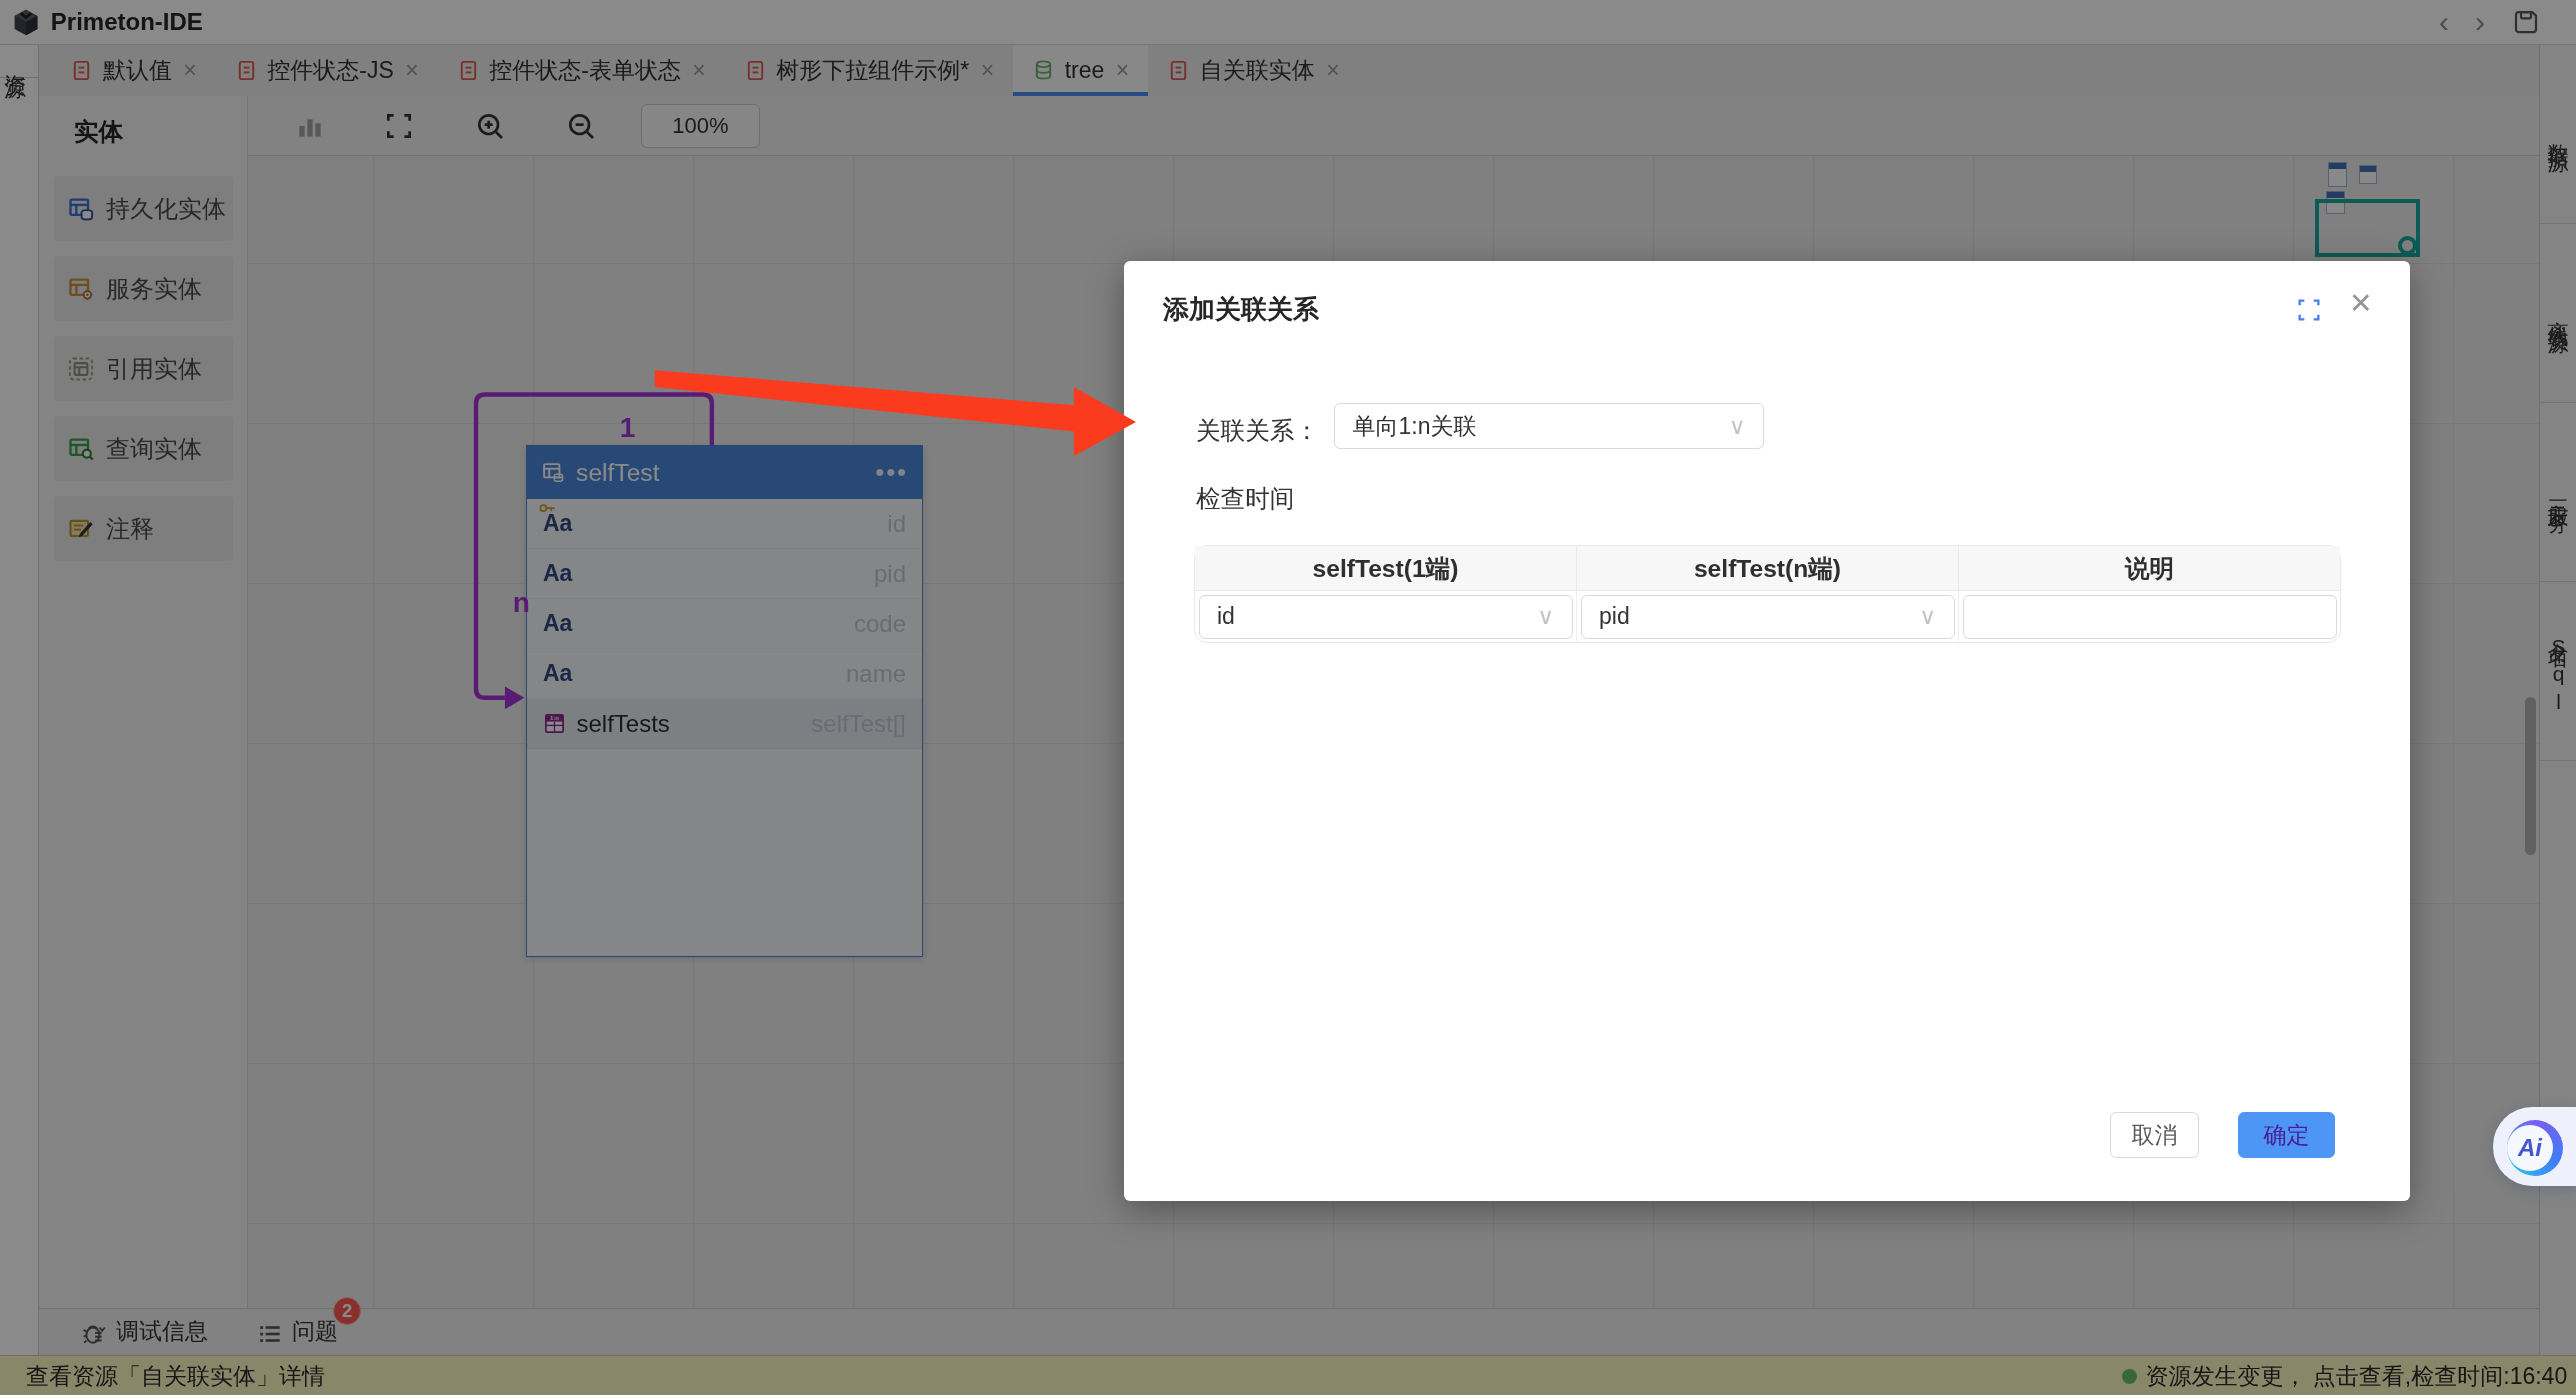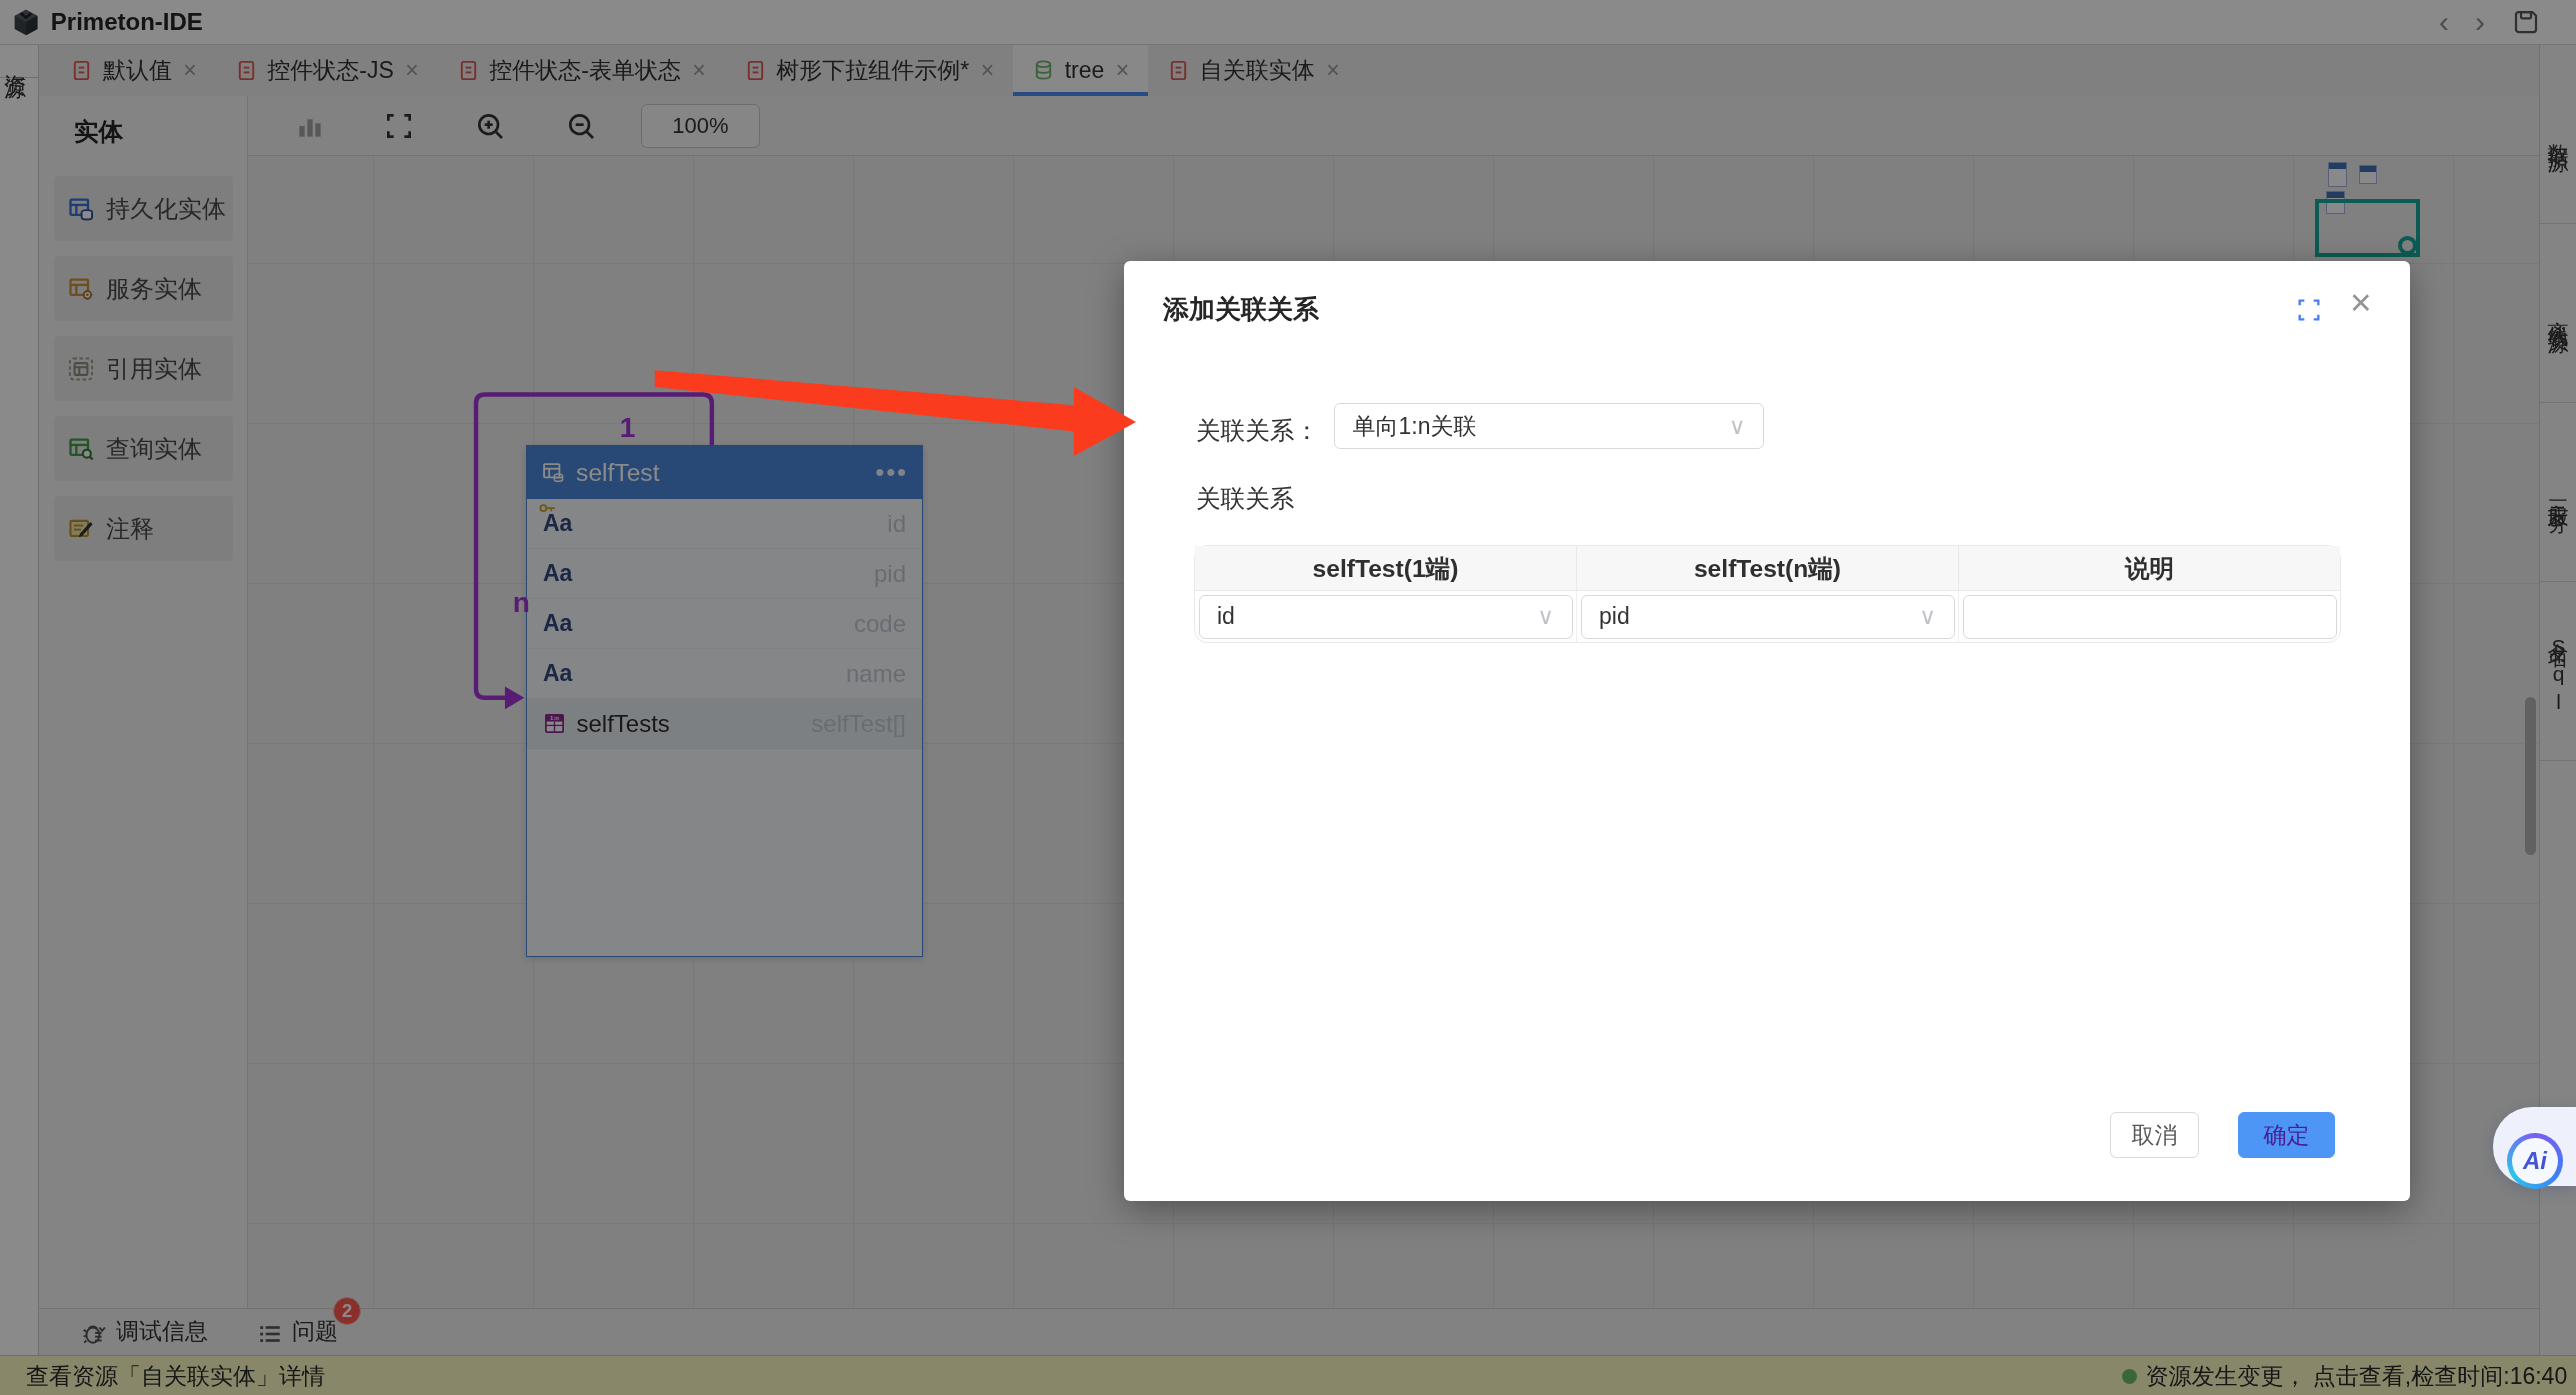--- a/index.html
+++ b/index.html
@@ -119,22 +119,22 @@
     padding:0 14px;color:#333;outline:none;background:#fff;}
   .modal-footer{position:absolute;left:0;right:0;top:851px;height:56px;display:flex;justify-content:flex-end;
     gap:39px;padding-right:75px;}
   .btn{height:46px;border-radius:6.1px;font-size:23px;display:flex;align-items:center;justify-content:center;
     cursor:pointer;}
   .btn-cancel{width:89px;background:#fff;border:0.9px solid #d9d9d9;color:#595959;}
   .btn-ok{width:97px;background:#4e96f5;border:0.9px solid #4e96f5;color:#4c1d95;}
   
   .ai-fab{position:absolute;left:2493px;top:1107px;width:83px;height:79px;background:#eef1fb;
     border-radius:39px 0 0 39px;box-shadow:0 3.5px 14px rgba(40,60,120,.25);z-index:60;cursor:pointer;}
-  .ai-ring{position:absolute;left:14px;top:26px;width:56px;height:56px;border-radius:50%;
-    background:conic-gradient(#7b5cf0,#3f7df5,#2ec5e8,#7b5cf0);display:flex;align-items:center;justify-content:center;}
+  .ai-ring{position:absolute;left:14px;top:13px;width:56px;height:56px;border-radius:50%;
+    background:conic-gradient(#7b5cf0,#3f7df5,#2ec5e8,#7b5cf0);display:flex;align-items:center;justify-content:flex-start;}
   .ai-inner{width:46px;height:46px;border-radius:50%;background:#f6f8ff;display:flex;align-items:center;
     justify-content:center;font-size:24px;font-weight:bold;color:#4455cf;font-style:italic;}
   svg{display:block;}
 </style>
 </head>
 <body>
 
 <div class="titlebar">
   <svg class="logo" viewBox="0 0 32 32">
     <polygon points="16,2 29,9 29,24 16,31 3,24 3,9" fill="#3c4148"></polygon>
@@ -429,21 +429,21 @@
       </g>
   </svg>
   <span class="modal-close">×</span>
 
   <span class="modal-field-label">关联关系：</span>
   <div class="select relation-select">
     <span>单向1:n关联</span>
     <span class="chev">∨</span>
   </div>
 
-  <div class="section-title">关联关系</div>
+  <div class="section-title">检查时间</div>
 
   <div class="attr-table">
     <div class="attr-head">
       <div class="hcell">selfTest(1端)</div>
       <div class="hcell">selfTest(n端)</div>
       <div class="hcell">说明</div>
     </div>
     <div class="attr-body">
       <div class="bcell">
         <div class="select cell-select">

